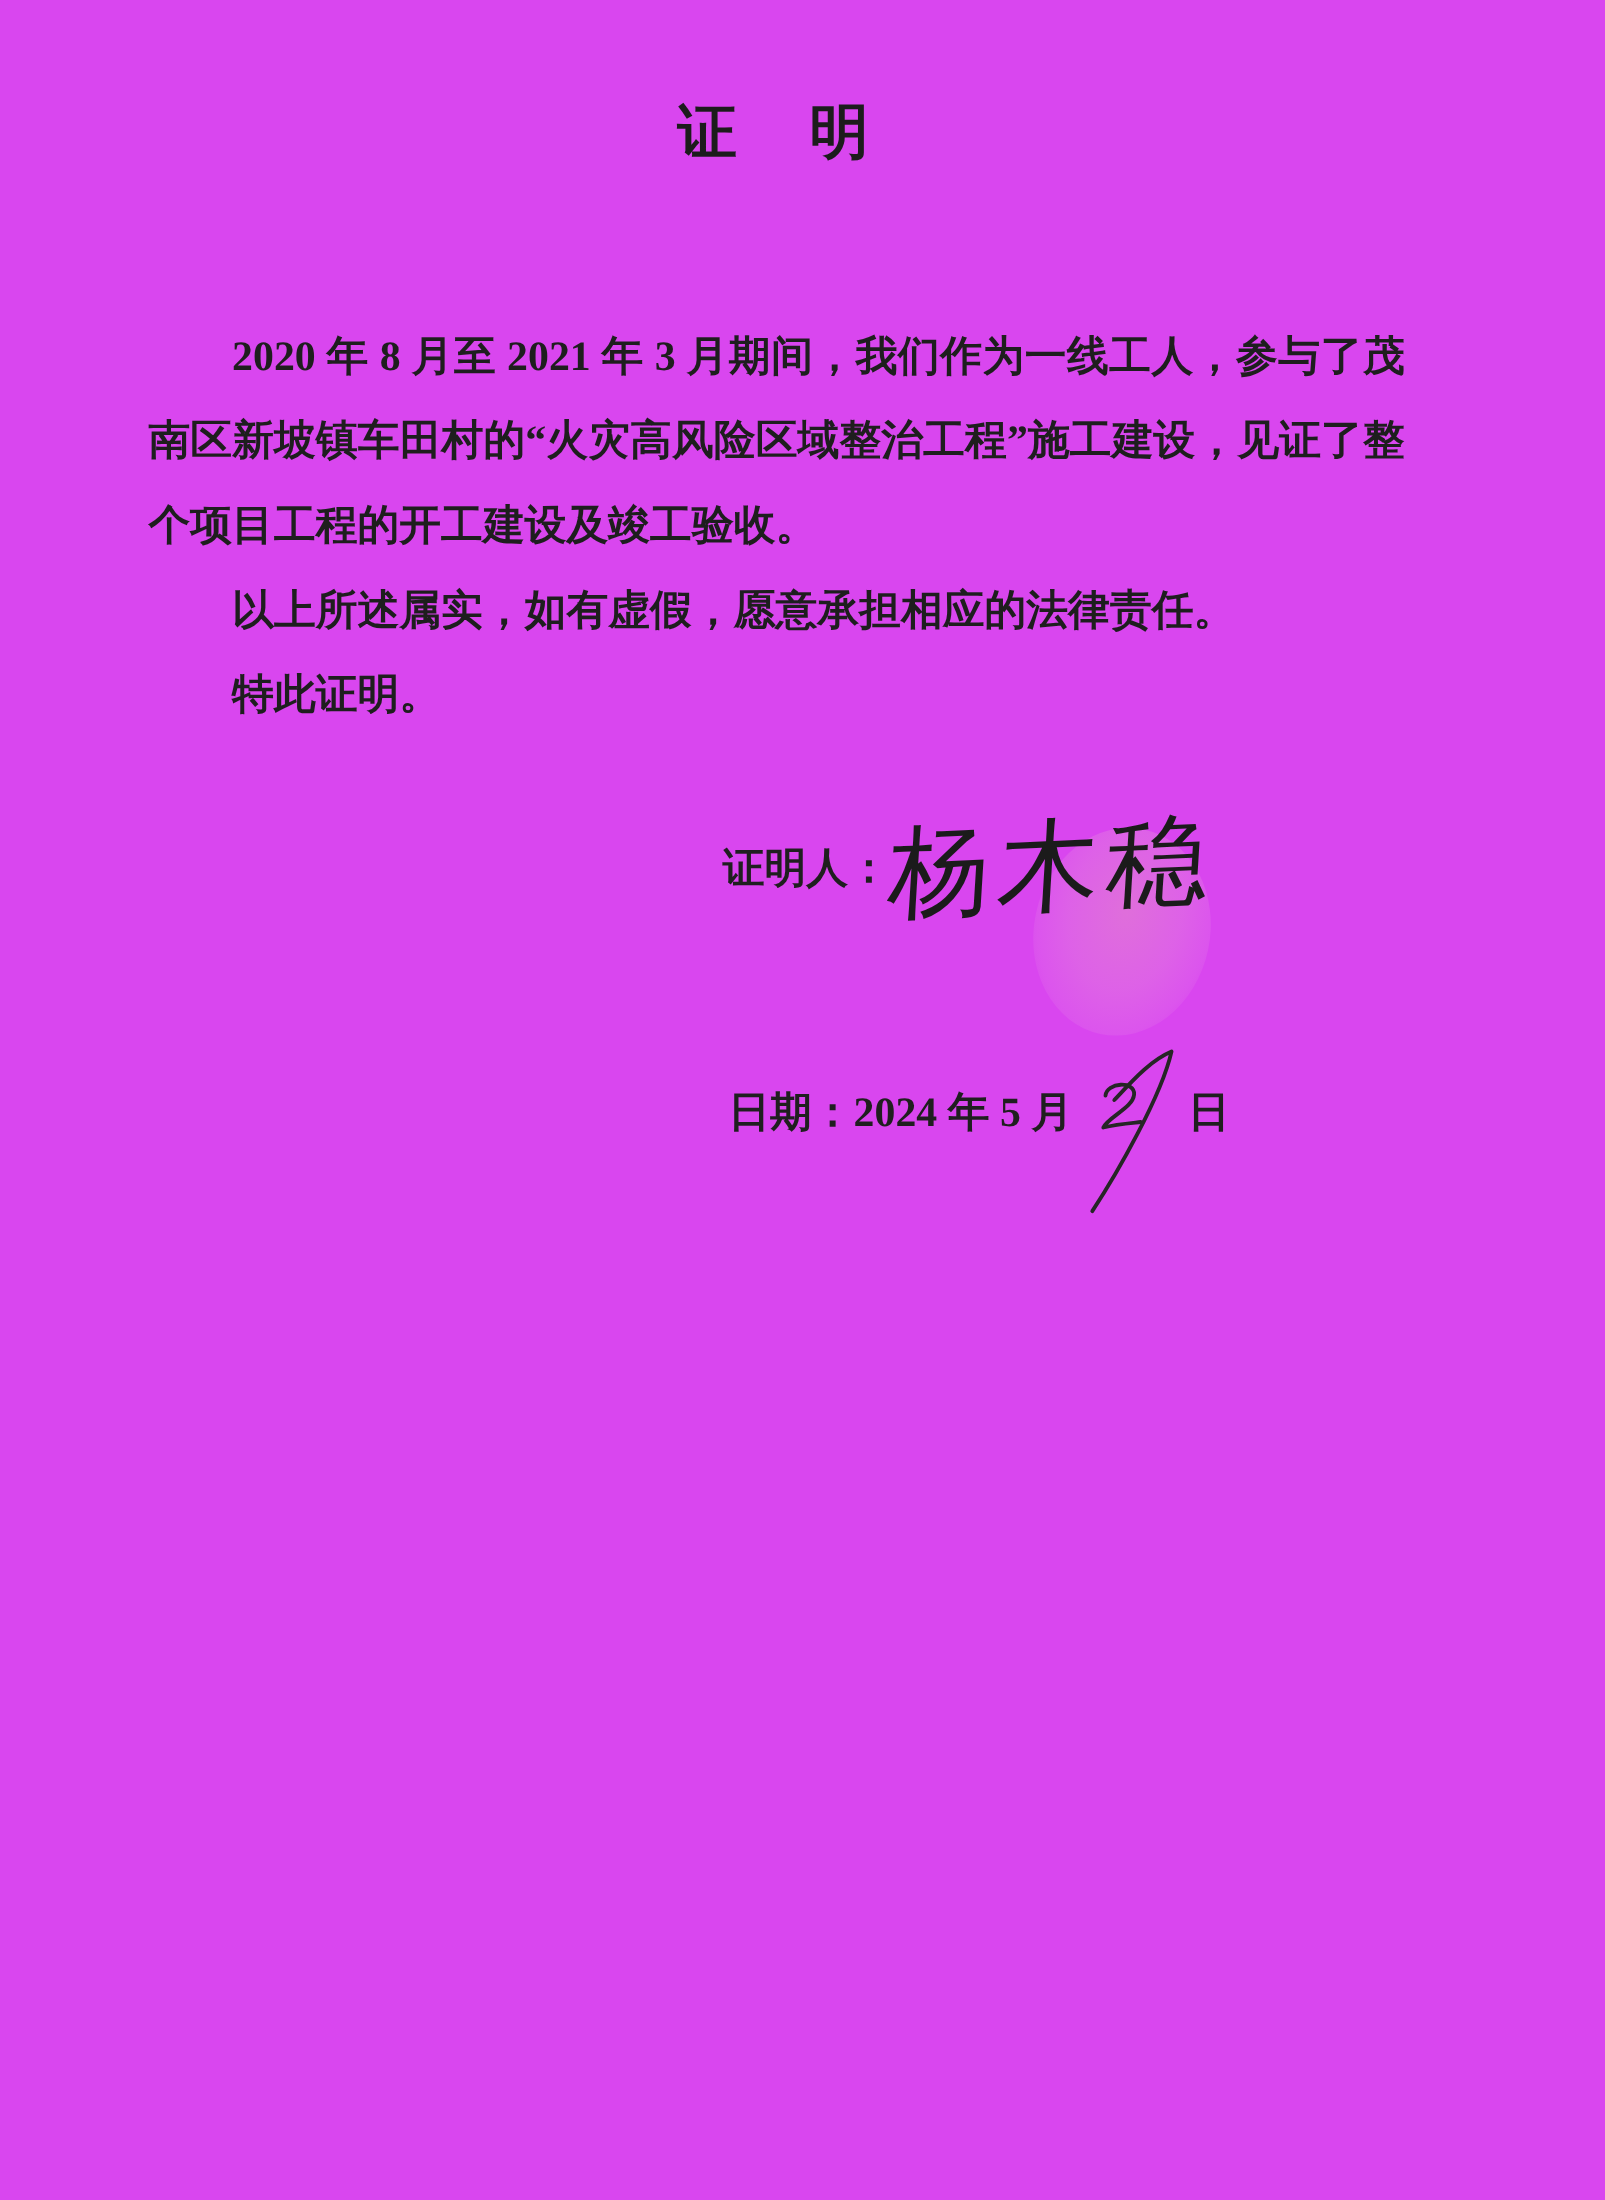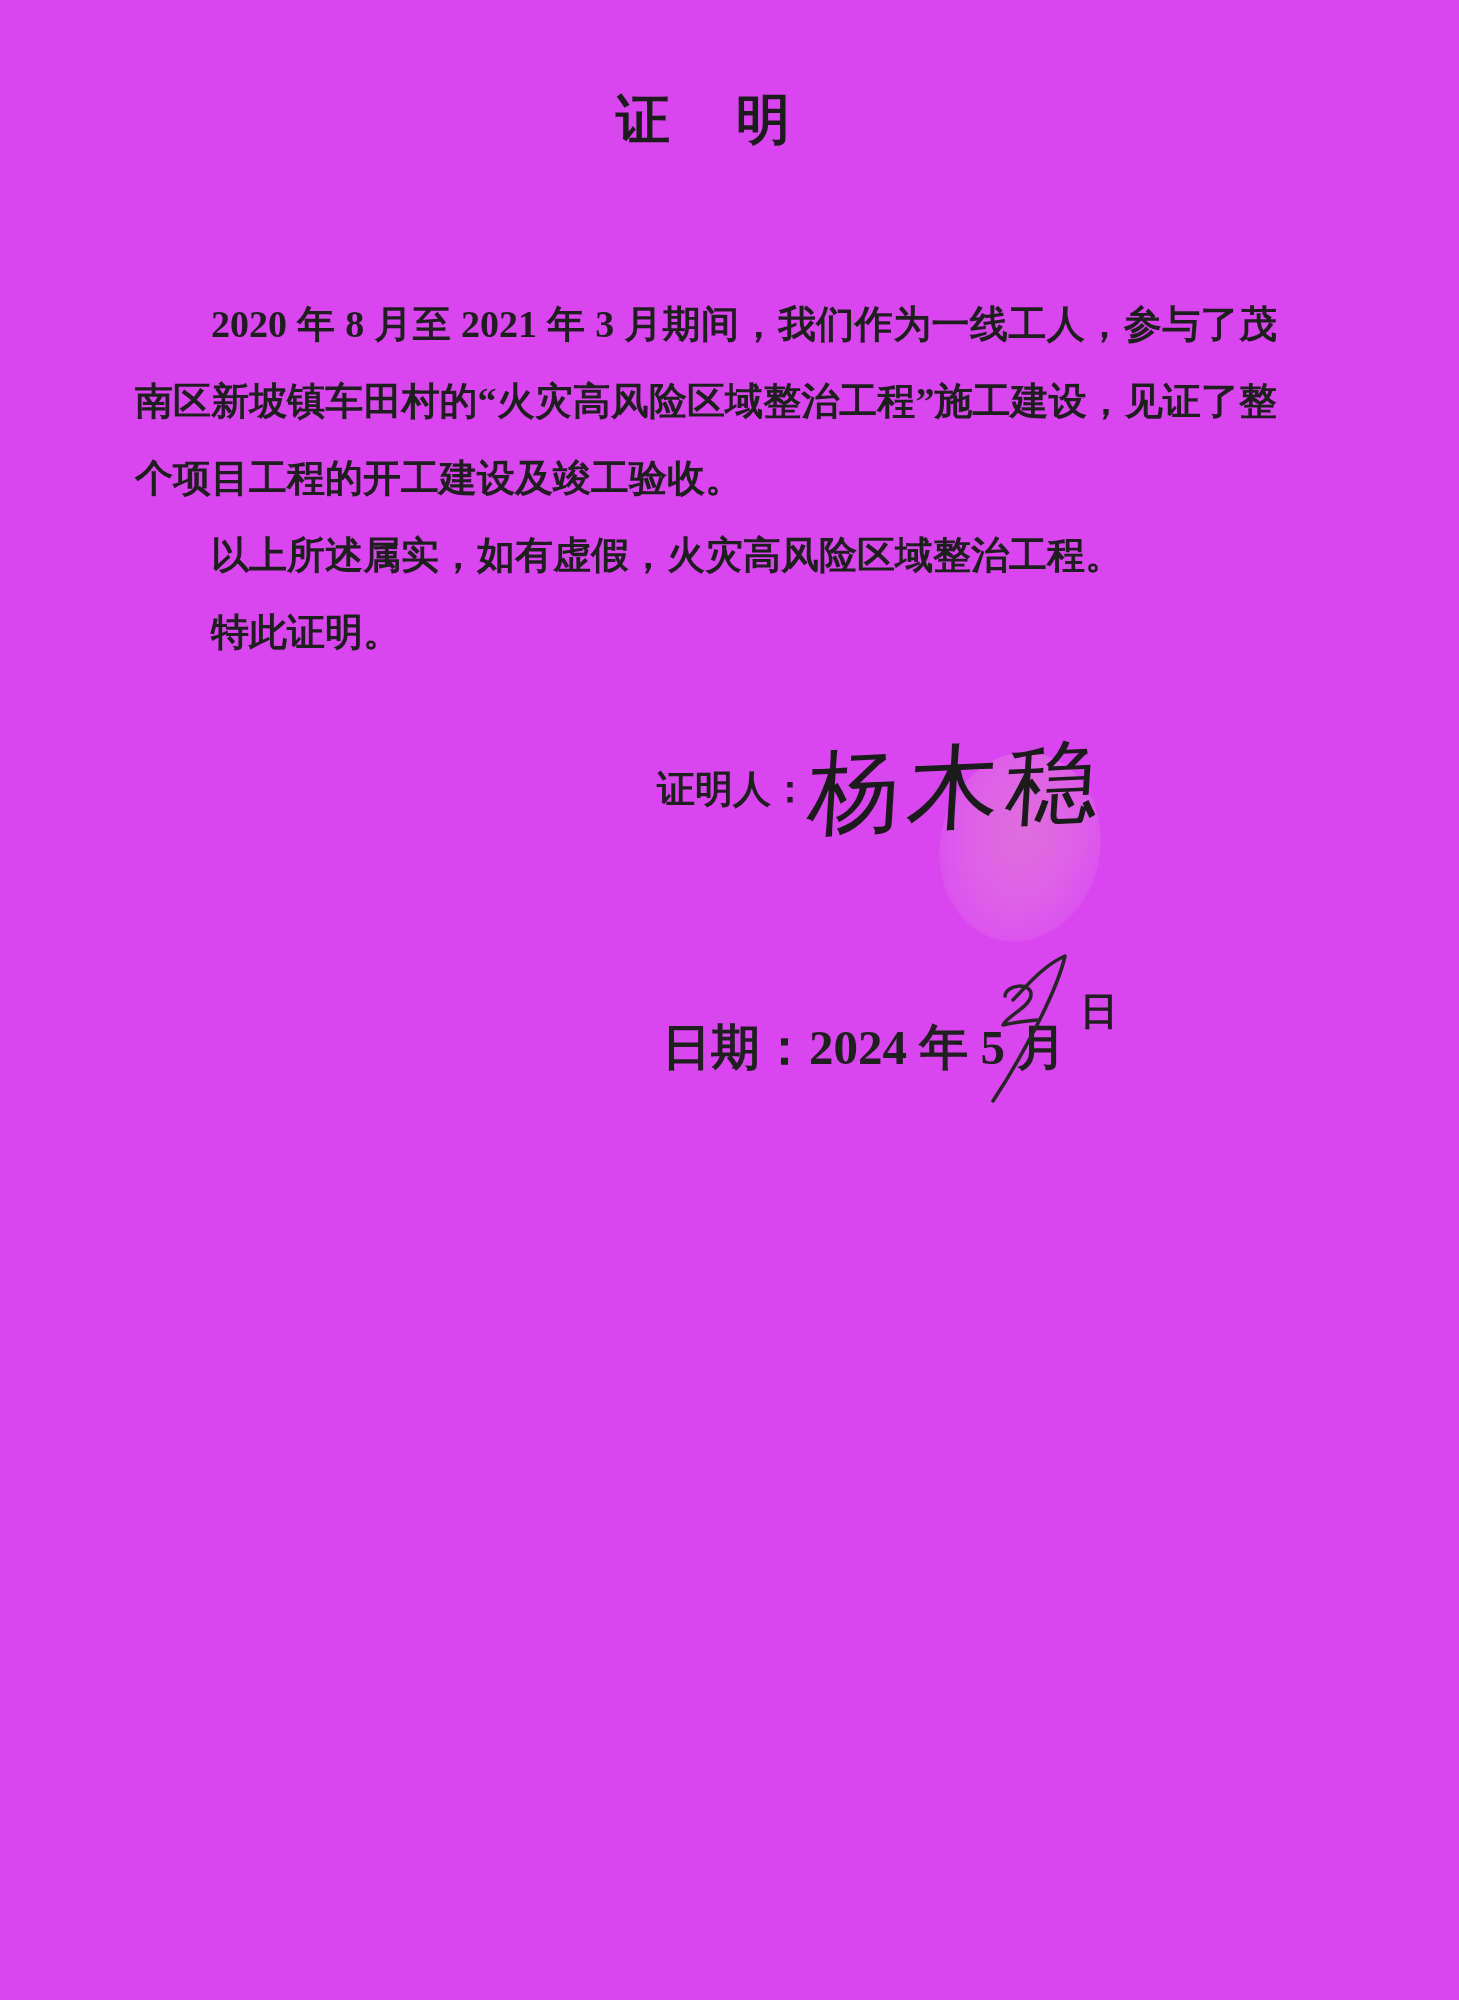--- a/index.html
+++ b/index.html
@@ -69,24 +69,23 @@
     font-weight: 400;
     letter-spacing: 7px;
     white-space: nowrap;
     transform: rotate(-2.5deg) skewX(-6deg);
     color: #1b1b1b;
   }
   .date-label {
     position: absolute;
     left: 662px;
     top: 986px;
-    font-size: 49px;
+    font-size: 38px;
     font-weight: 700;
     white-space: nowrap;
-    margin-top: 29px;
   }
   .date-day-svg {
     position: absolute;
     left: 988px;
     top: 948px;
     width: 92px;
     height: 162px;
   }
   .date-day-svg path {
     fill: none;
@@ -106,21 +105,21 @@
 </style>
 </head>
 <body>
 
 <div class="page">
 
   <div class="doc-title">证　明</div>
 
   <div class="doc-body">
     <p>2020 年 8 月至 2021 年 3 月期间，我们作为一线工人，参与了茂南区新坡镇车田村的“火灾高风险区域整治工程”施工建设，见证了整个项目工程的开工建设及竣工验收。</p>
-    <p>以上所述属实，如有虚假，火灾高风险区域整治工程。</p>
+    <p>以上所述属实，如有虚假，愿意承担相应的法律责任。</p>
     <p>特此证明。</p>
   </div>
 
   <div class="sig-row">
     <span class="sig-label">证明人：</span>
     <span class="sig-smudge"></span>
     <span class="sig-name">杨木稳</span>
   </div>
 
   <div>

